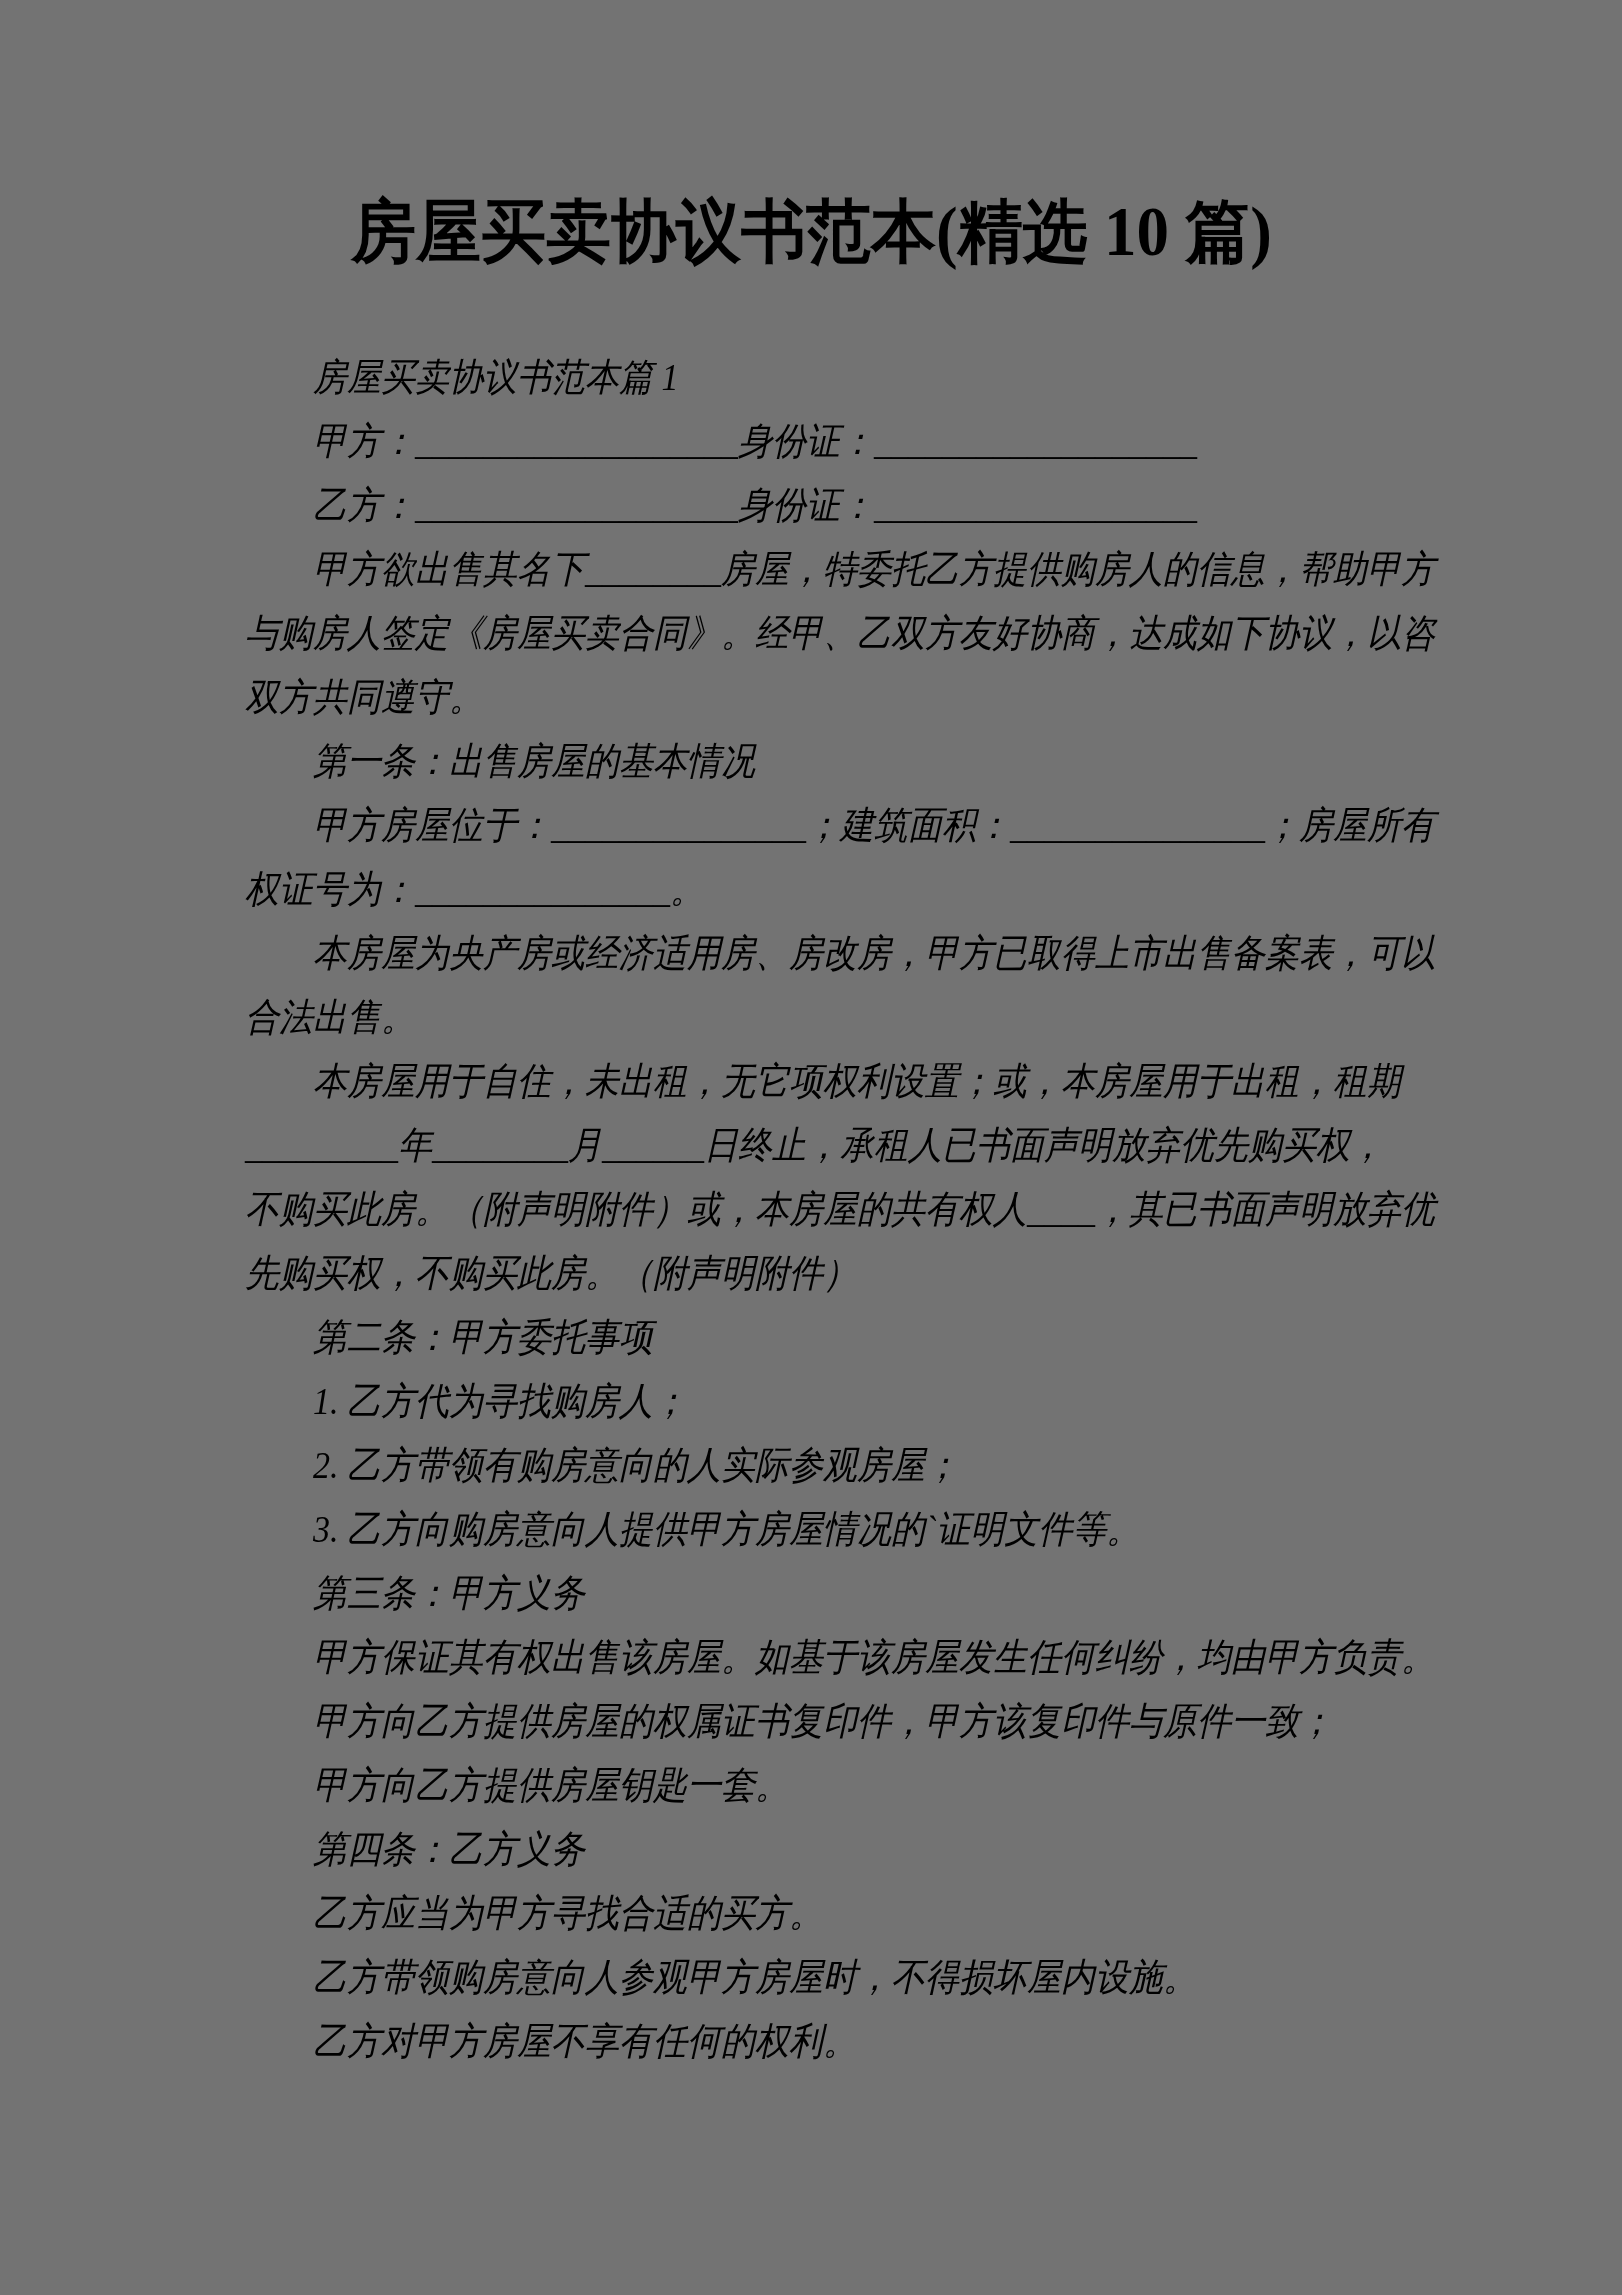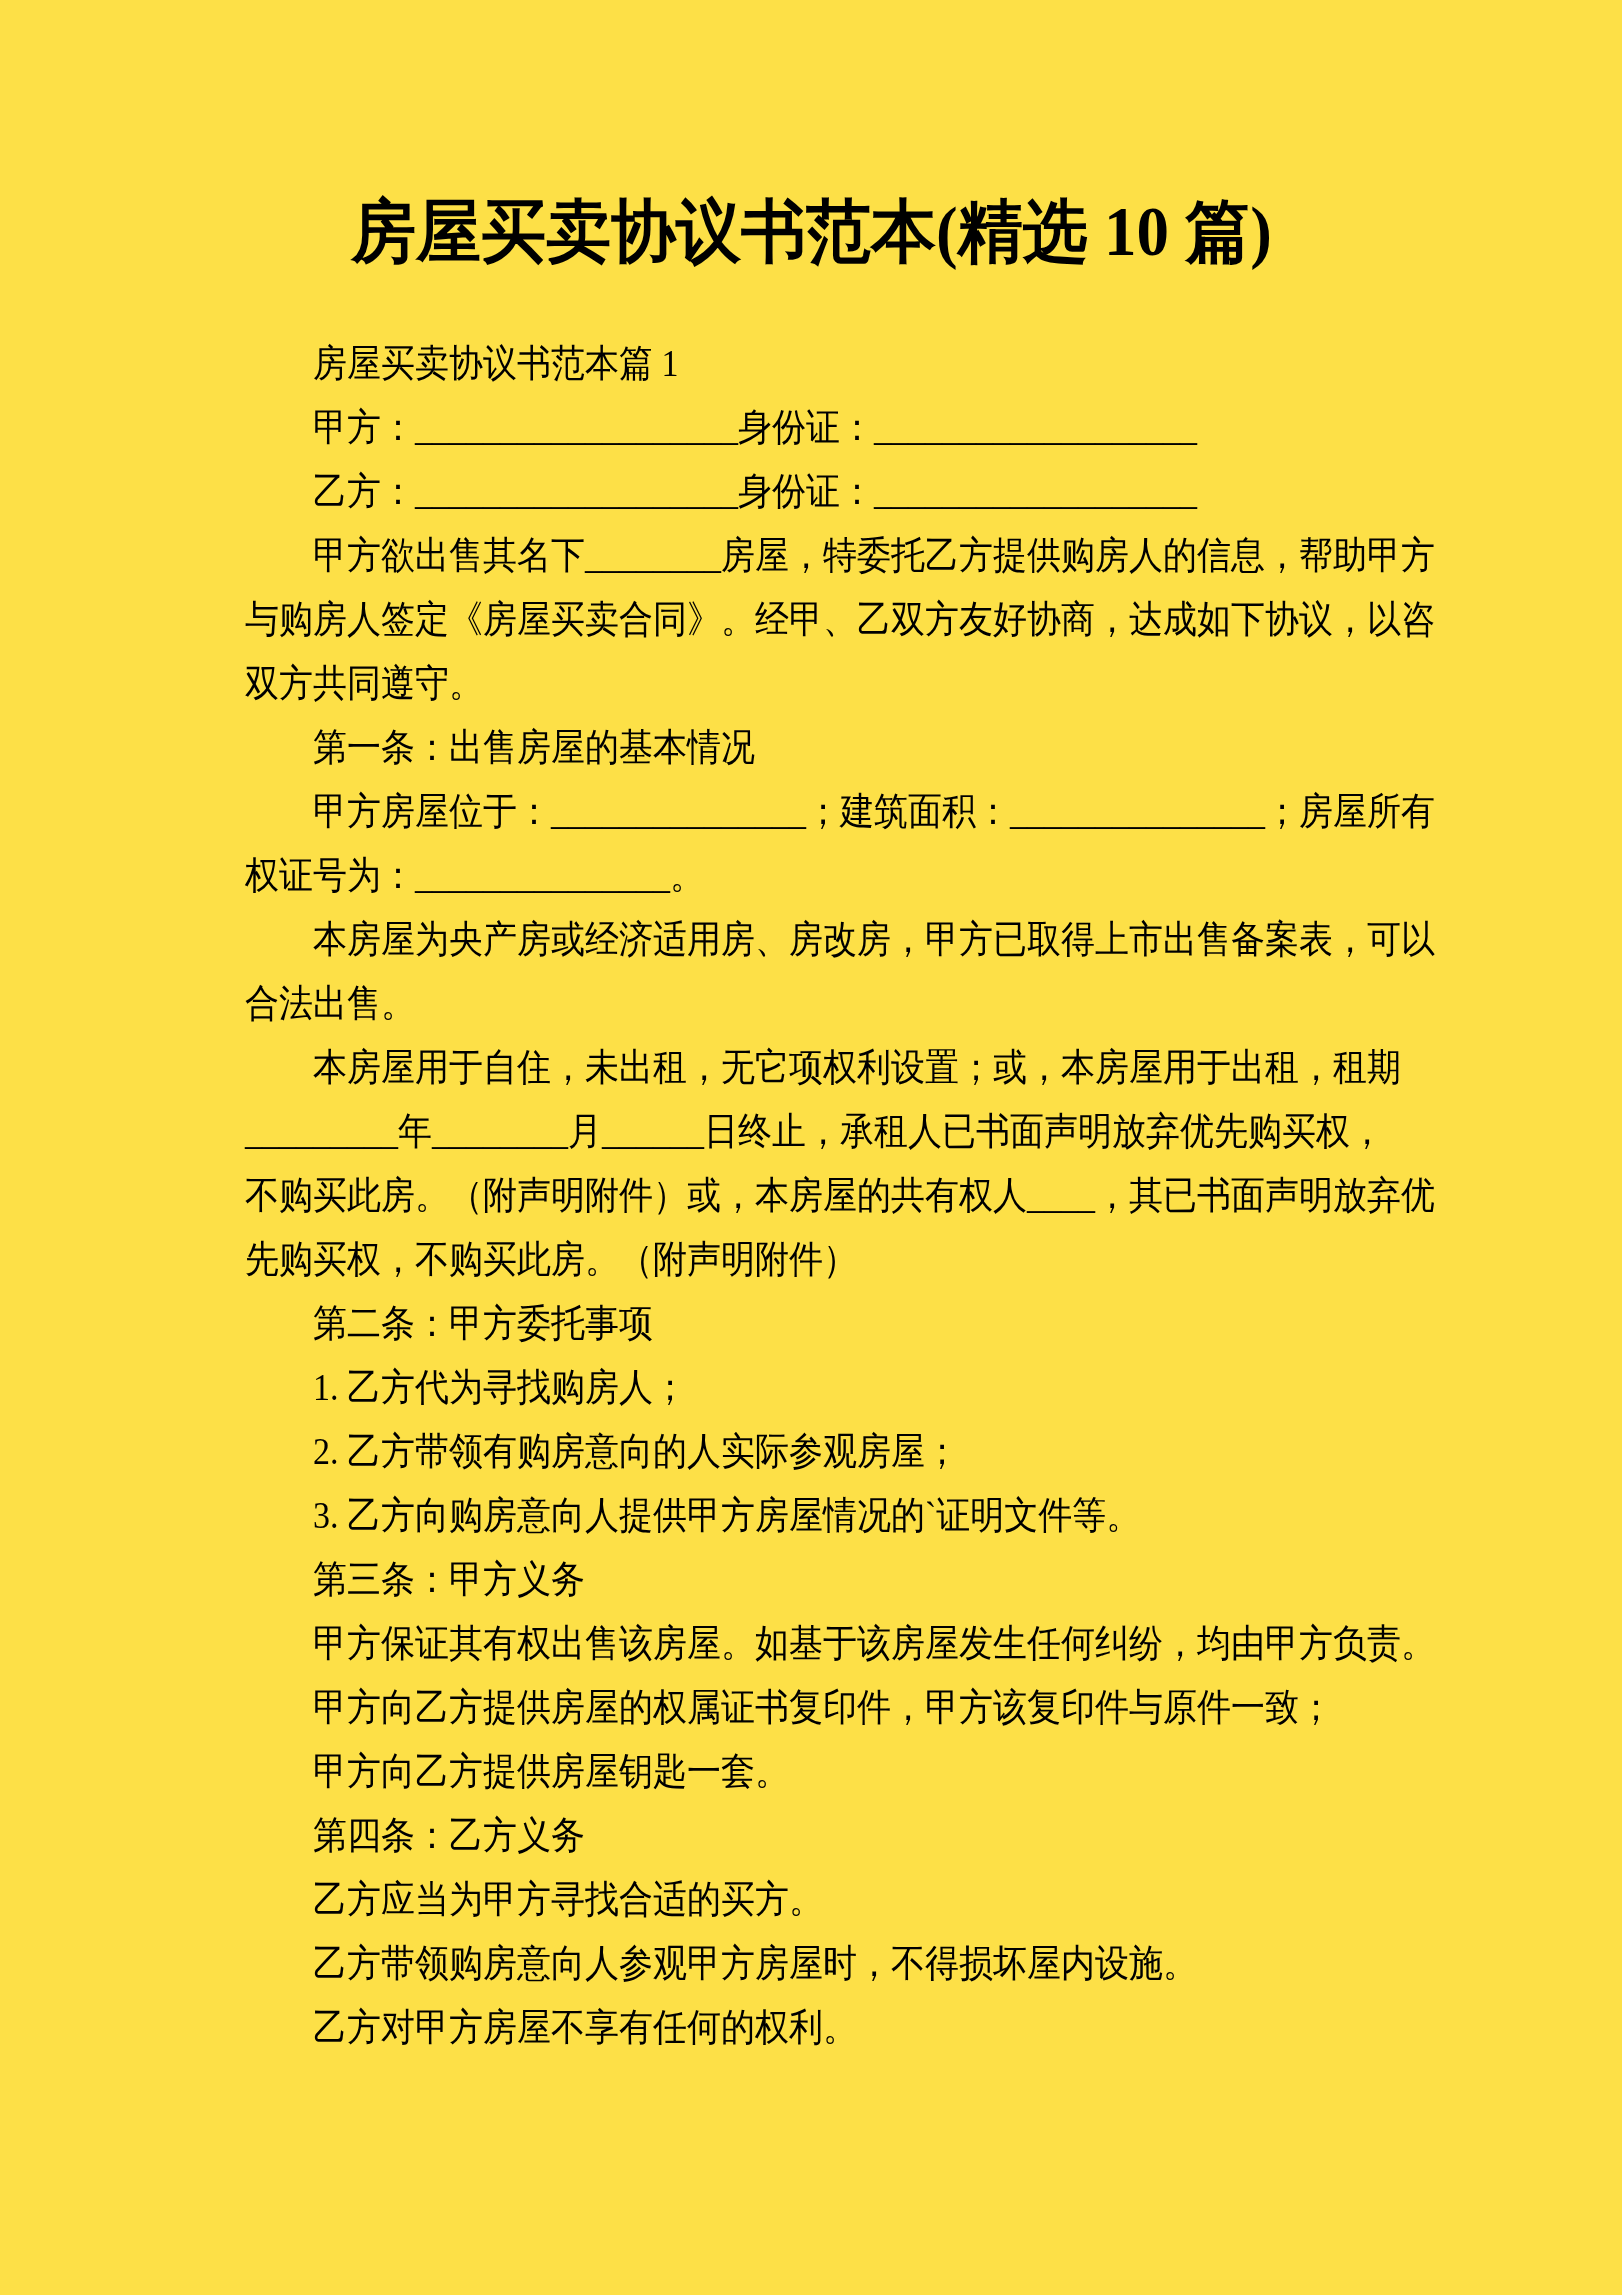--- a/index.html
+++ b/index.html
@@ -4,44 +4,45 @@
 <style>
   html, body {
     margin: 0;
     padding: 0;
     background: #ffffff;
   }
   .page {
     position: relative;
     width: 1623px;
     height: 2295px;
-    background: #fde047;
+    background: #737373;
     color: #000000;
     font-family: "Liberation Serif", "DejaVu Serif", serif;
     overflow: hidden;
   }
   .doc-title {
     position: absolute;
     top: 190px;
     left: 0;
     width: 100%;
     margin: 0;
     text-align: center;
     font-size: 65px;
     font-weight: bold;
     line-height: 85px;
     white-space: nowrap;
     transform: scaleY(1.06);
     transform-origin: 50% 50%;
   }
   .doc-body {
     position: absolute;
-    top: 332px;
+    top: 346px;
     left: 245px;
     right: 0;
+    font-style: italic;
   }
   .doc-line {
     font-size: 34px;
     line-height: 64px;
     height: 64px;
     white-space: nowrap;
     transform: scaleY(1.12);
     transform-origin: 0 50%;
     letter-spacing: 0;
   }

